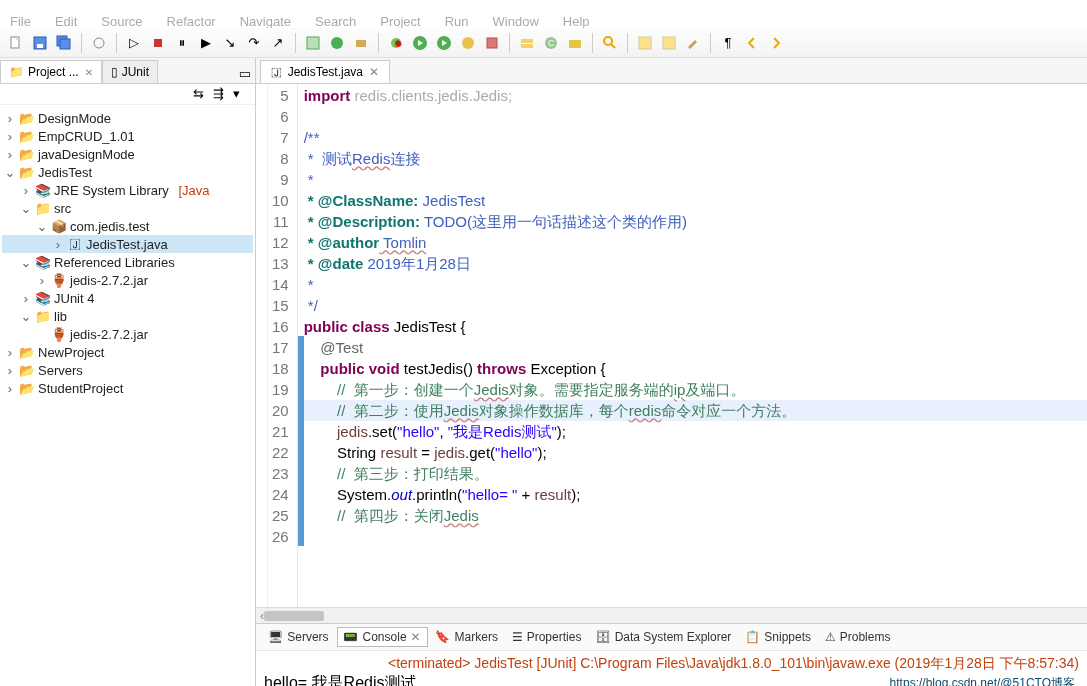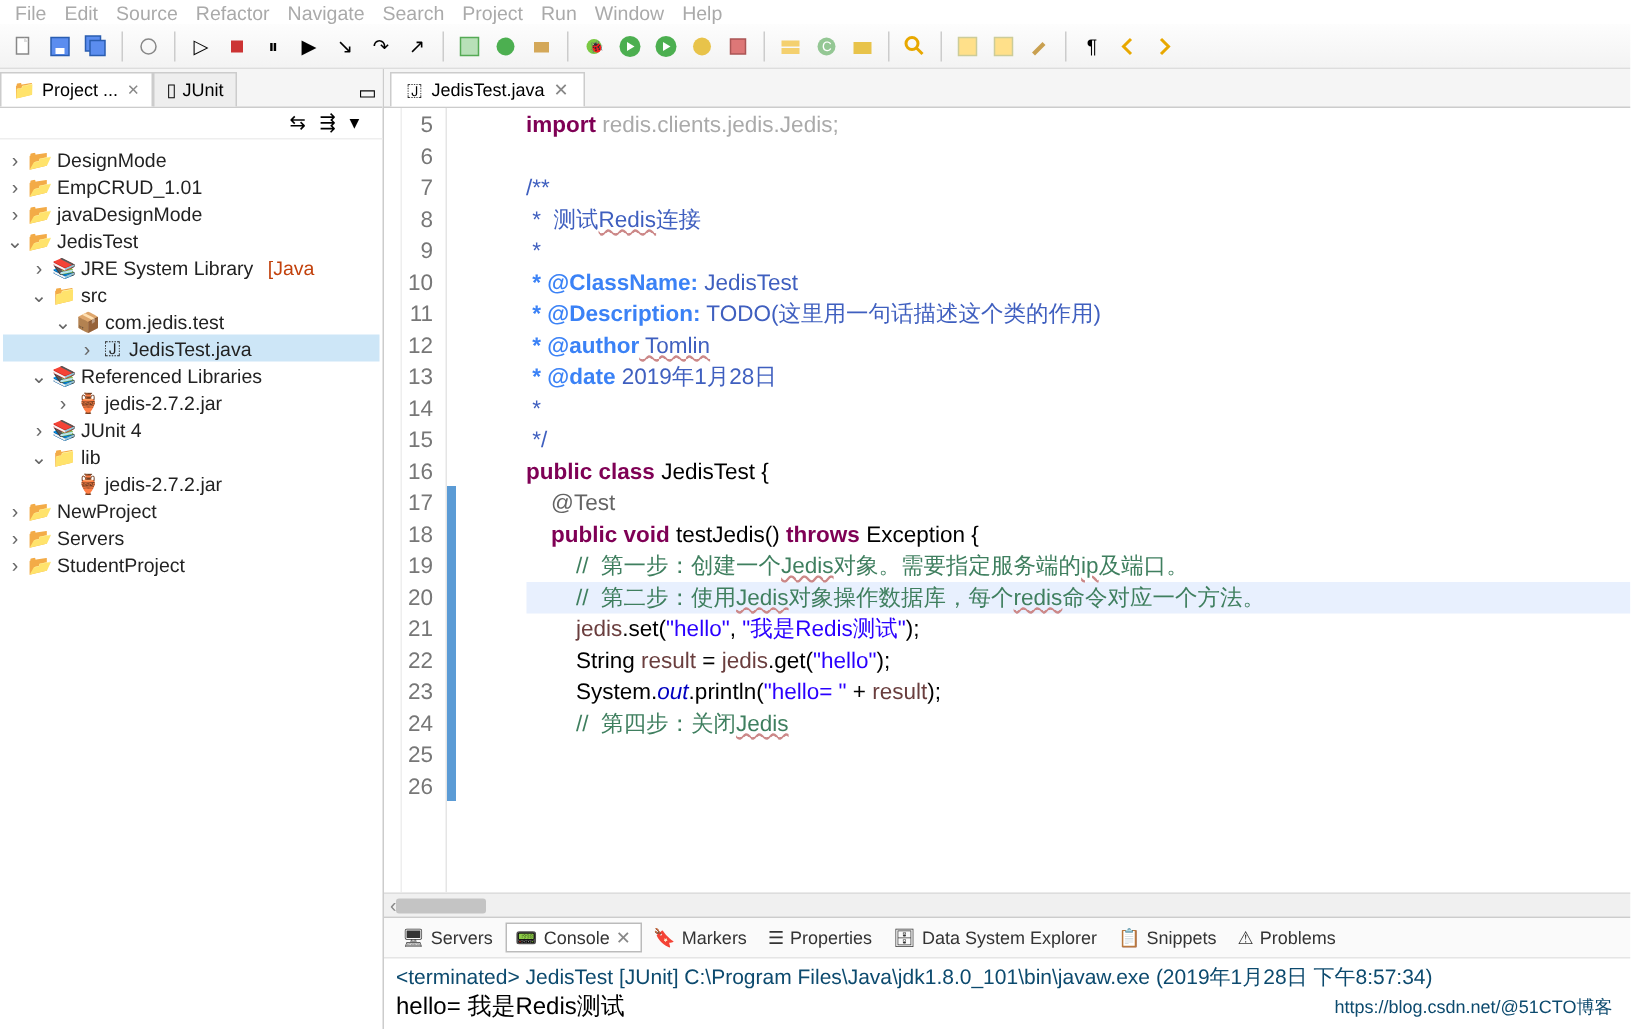--- a/index.html
+++ b/index.html
@@ -1,18 +1,18 @@
 <!DOCTYPE html>
 <html><head>
 <meta charset="utf-8">
 <style>
 * { box-sizing: border-box; margin: 0; padding: 0; font-family: "Segoe UI", Arial, sans-serif; }
 body { background: #fff; width: 1087px; height: 686px; overflow: hidden; font-size: 13px; }
 
-.menubar { display:flex; gap:12px; padding:1px 10px; color:#aaa; font-size:13px; height:16px; overflow:hidden; }
+.menubar { display:flex; gap:24px; padding:14px 10px; color:#aaa; font-size:13px; height:16px; overflow:hidden; }
 .toolbar { display:flex; align-items:center; gap:4px; padding:3px 6px; border-bottom:1px solid #ddd; background:linear-gradient(#fdfdfd,#f3f3f3); height:30px; }
 .toolbar .sep { width:1px; height:20px; background:#ccc; margin:0 3px; }
 .tb-btn { width:20px; height:20px; display:flex; align-items:center; justify-content:center; cursor:pointer; }
 .tb-btn svg { width:16px; height:16px; }
 
 .main { display:flex; height:calc(686px - 46px); }
 .left { width:256px; border-right:1px solid #ccc; display:flex; flex-direction:column; }
 .right { flex:1; display:flex; flex-direction:column; }
 
 .left-tabs { display:flex; border-bottom:1px solid #ccc; background:#f5f5f5; height:26px; align-items:flex-end; }
@@ -32,43 +32,43 @@
 
 .editor-tabs { display:flex; border-bottom:1px solid #ccc; background:#f5f5f5; height:26px; align-items:flex-end; padding-left:4px; }
 .editor-tab { padding:4px 10px; border:1px solid #ccc; border-bottom:none; background:#fff; font-size:12px; display:flex; align-items:center; gap:6px; }
 .editor-tab .x { color:#888; cursor:pointer; }
 
 .editor { flex:1; display:flex; overflow:hidden; font-family: Consolas, monospace; font-size:15px; }
 .gutter-ruler { width:12px; background:#fff; border-right:1px solid #eee; }
 .gutter { background:#fff; color:#777; text-align:right; padding:1px 8px 1px 4px; border-right:1px solid #e5e5e5; user-select:none; }
 .gutter div, .code-lines div { height:21px; line-height:21px; }
 .code-area { flex:1; overflow:auto; position:relative; }
-.code-lines { padding:1px 0 1px 6px;margin-left:47px; }
+.code-lines { padding:1px 0 1px 6px; }
 .code-lines div { white-space:pre; }
 .hl { background:#e8f0fe; }
 .blue-bar { position:absolute; left:0; width:6px; background:#5b9bd5; }
 
 .kw { color:#7f0055; font-weight:bold; }
 .cm { color:#3f7f5f; }
 .jd { color:#3f5fbf; }
-.jdt { color:#3b82f6; font-weight:bold; }
+.jdt { color:#0f766e; font-weight:bold; }
 .str { color:#2a00ff; }
 .st { color:#0000c0; font-style:italic; }
 .under { text-decoration: underline wavy #c88; }
 
 .hscroll { height:16px; background:#f0f0f0; border-top:1px solid #ddd; display:flex; align-items:center; padding:0 4px; }
 .hscroll .bar { height:10px; width:60px; background:#c4c4c4; border-radius:2px; }
 
 .bottom { border-top:1px solid #ccc; }
 .bottom-tabs { display:flex; gap:2px; padding:3px 6px; border-bottom:1px solid #e5e5e5; background:#fafafa; font-size:12px; align-items:center; }
 .btab { padding:2px 6px; display:flex; align-items:center; gap:4px; color:#333; cursor:pointer; }
 .btab.active { border:1px solid #bbb; background:#fff; }
 .btab .x { color:#888; }
 .console { padding:4px 8px; font-family: Consolas, monospace; font-size:14px; }
-.console .term { color:#0c4a6e; }
+.console .term { color:#c2410c;text-align:right; }
 .console .out { color:#000; font-size:16px; }
 .watermark { position:absolute; right:12px; bottom:6px; color:#0c4a6e; font-size:12px; }
 </style>
 </head>
 <body>
 
 <div class="menubar">
   <span>File</span>
   <span>Edit</span>
   <span>Source</span>
@@ -368,20 +368,21 @@
 <div><span class="jdt"> * @date</span><span class="jd"> 2019年1月28日</span></div>
 <div><span class="jd"> *</span></div>
 <div><span class="jd"> */</span></div>
 <div><span class="kw">public</span> <span class="kw">class</span> <span>JedisTest {</span></div>
 <div>    <span style="color:#646464">@Test</span></div>
 <div>    <span class="kw">public</span> <span class="kw">void</span> <span>testJedis()</span> <span class="kw">throws</span> <span>Exception {</span></div>
 <div>        <span class="cm">//  第一步：创建一个</span><span class="cm under">Jedis</span><span class="cm">对象。需要指定服务端的</span><span class="cm under">ip</span><span class="cm">及端口。</span></div>
 <div class="hl">        <span class="cm">//  第二步：使用</span><span class="cm under">Jedis</span><span class="cm">对象操作数据库，每个</span><span class="cm under">redis</span><span class="cm">命令对应一个方法。</span></div>
 <div>        <span style="color:#6a3e3e">jedis</span><span>.set(</span><span class="str">"hello"</span><span>, </span><span class="str">"我是Redis测试"</span><span>);</span></div>
 <div>        <span>String </span><span style="color:#6a3e3e">result</span><span> = </span><span style="color:#6a3e3e">jedis</span><span>.get(</span><span class="str">"hello"</span><span>);</span></div>
+<div>        <span class="cm">//  第三步：打印结果。</span></div>
 <div>        <span>System.</span><span class="st">out</span><span>.println(</span><span class="str">"hello= "</span><span> + </span><span style="color:#6a3e3e">result</span><span>);</span></div>
 <div>        <span class="cm">//  第四步：关闭</span><span class="cm under">Jedis</span></div>
         </div>
       </div>
     </div>
     <div class="hscroll">
         <span style="color:#888">‹</span>
         <div class="bar"></div>
       </div>
 

